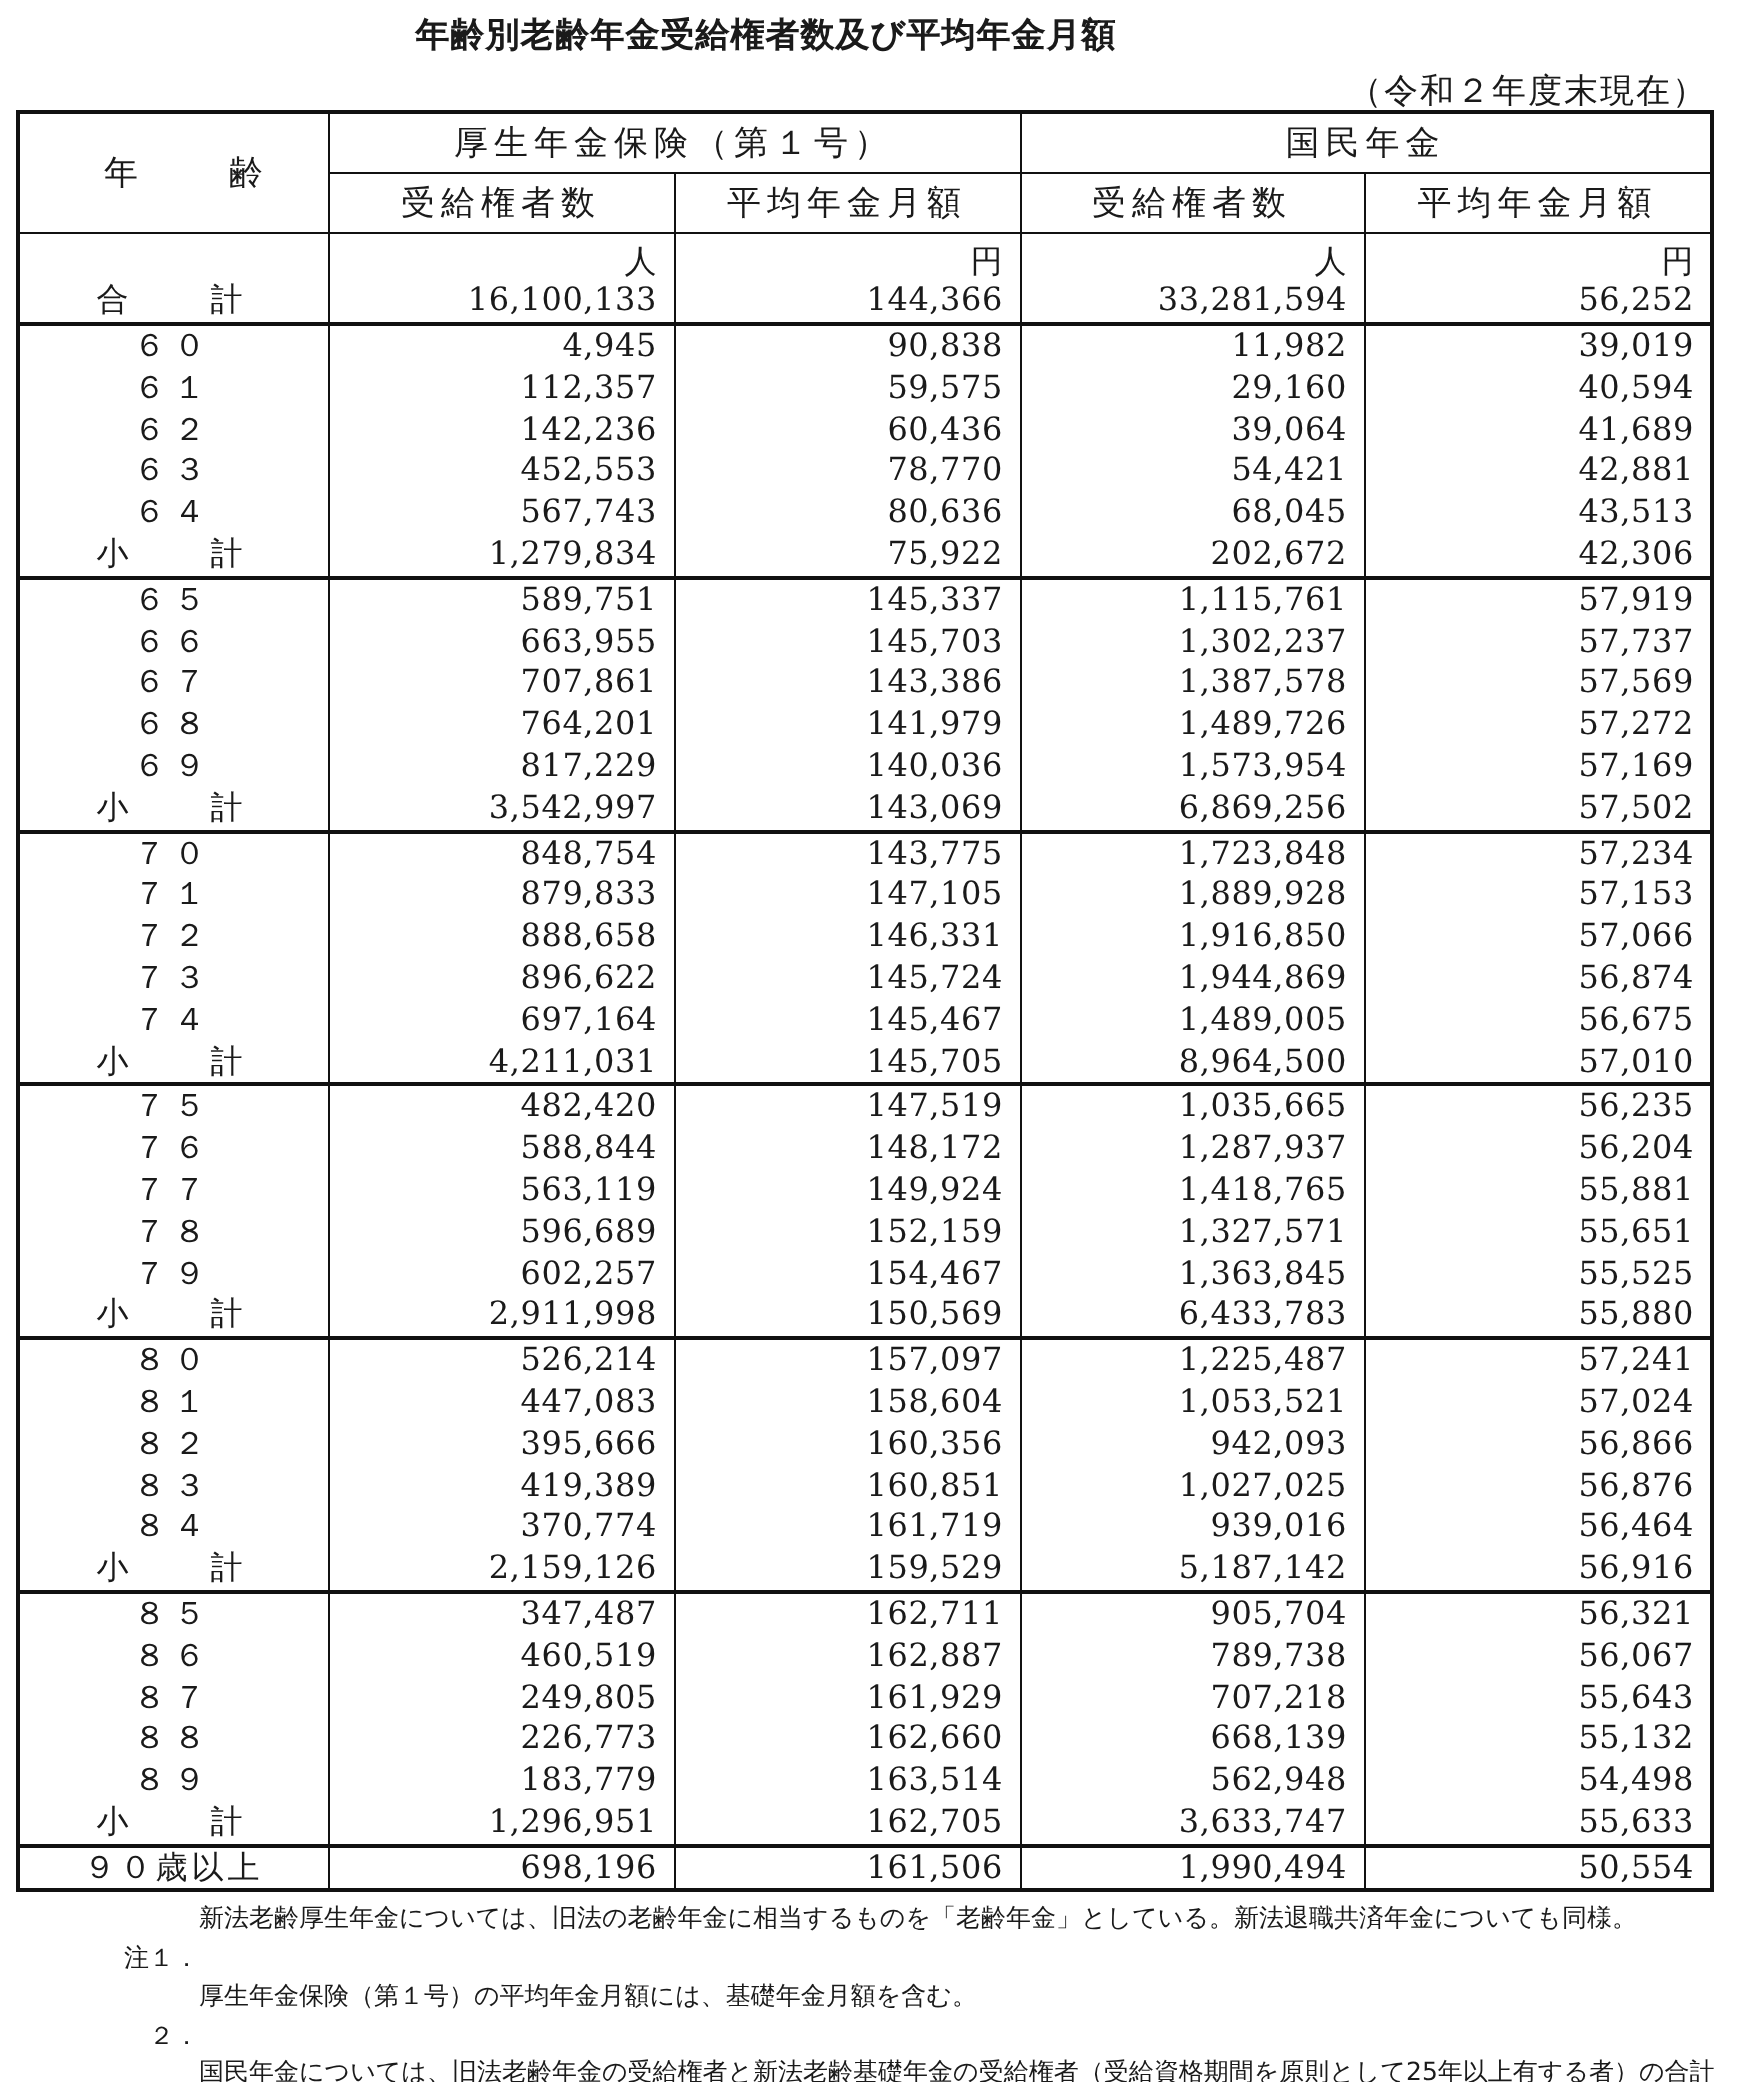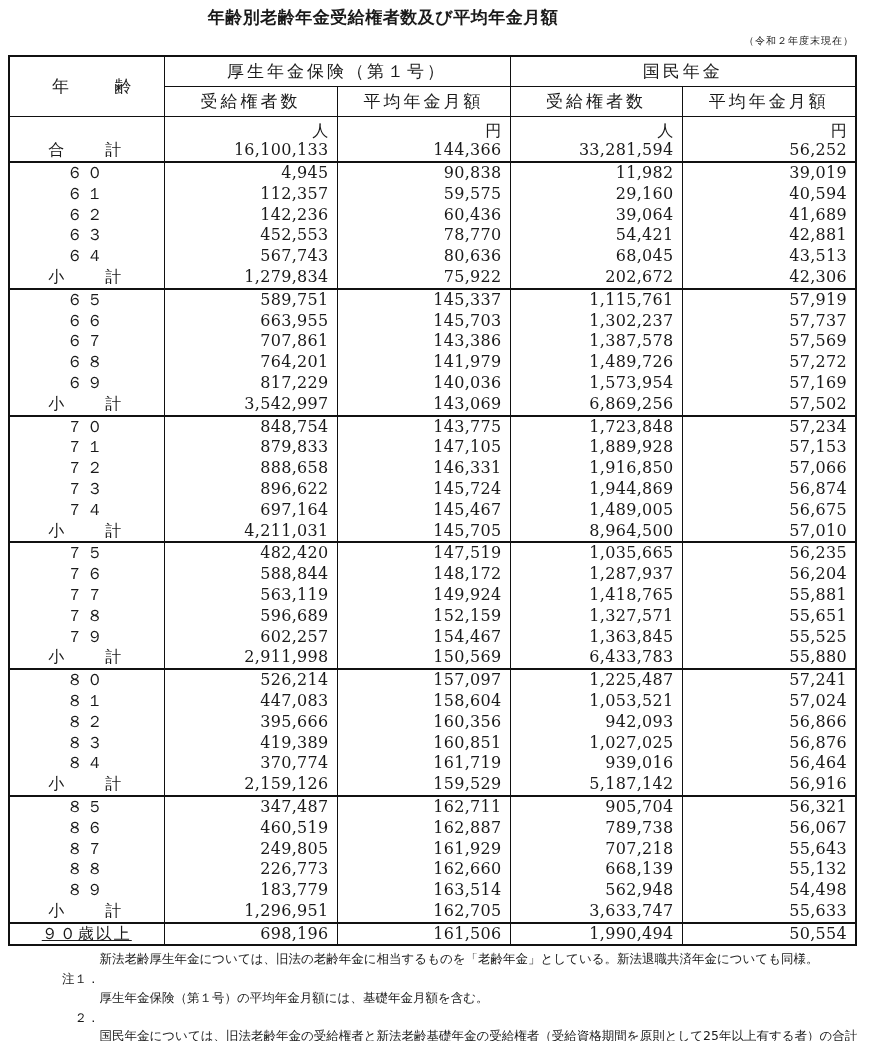--- a/index.html
+++ b/index.html
@@ -1,41 +1,41 @@
 <!DOCTYPE html>
 <html><head>
 <meta charset="utf-8">
 <style>
   html, body { margin:0; padding:0; background:#ffffff; }
   body { width:870px; height:1041px; position:relative; overflow:hidden;
          font-family:"DejaVu Serif", "Liberation Serif", serif; color:#1a1a1a; }
   .title { position:absolute; top:6px; left:0; width:766px; text-align:center;
            font-family:"DejaVu Sans", sans-serif; font-weight:bold; font-size:17px; letter-spacing:0.5px; }
-  .asof { position:absolute; top:34px; right:16px; font-size:10px; letter-spacing:1px; }
+  .asof { position:absolute; top:34px; right:16px; font-size:17px; letter-spacing:1px; }
   table.main { position:absolute; left:8px; top:55px; width:847px; border-collapse:collapse;
                table-layout:fixed; border:2px solid #111; }
   table.main col.c0 { width:155px; }
   table.main col.c1 { width:173px; }
   table.main col.c2 { width:173px; }
   table.main col.c3 { width:172px; }
   table.main col.c4 { width:174px; }
   table.main th { font-weight:normal; font-size:17px; letter-spacing:3px; border:1.5px solid #111;
                   text-align:center; padding:0; height:29px; }
   table.main th.age { letter-spacing:20px; padding-left:30px; }
   table.main td { font-size:16px; padding:0 8px 0 0; height:20.8px; line-height:20.8px;
                   text-align:right; border-left:1.5px solid #111; border-right:1.5px solid #111;
                   white-space:nowrap; letter-spacing:0.3px; }
   table.main td.lbl { text-align:center; padding:0; letter-spacing:4px; }
   table.main td.lbl.sub { letter-spacing:18px; padding-left:14px; }
   table.main tr.grp-end td { border-bottom:2px solid #111; }
   table.main tr.total td { height:42px; line-height:18px; vertical-align:bottom; padding-bottom:2px; }
   table.main tr.total td.lbl { letter-spacing:18px; padding-left:14px; }
   .unit { display:block; text-align:right; line-height:20px; }
   table.main tr.over90 td { border-top:2px solid #111; }
-  table.main tr.over90 td.lbl { letter-spacing:2px;text-decoration:underline; }
+  table.main tr.over90 td.lbl { letter-spacing:2px; }
   .notes { position:absolute; left:62px; top:950px; width:800px; font-family:"DejaVu Sans", sans-serif;
            font-size:12.5px; line-height:18.5px; }
   .note { display:flex; }
   .note .num { flex:0 0 auto; white-space:pre;margin-top:20px; }
   .note .txt { flex:1 1 auto; }
 </style>
 </head>
 <body>
 
 <div class="title">年齢別老齢年金受給権者数及び平均年金月額</div>

